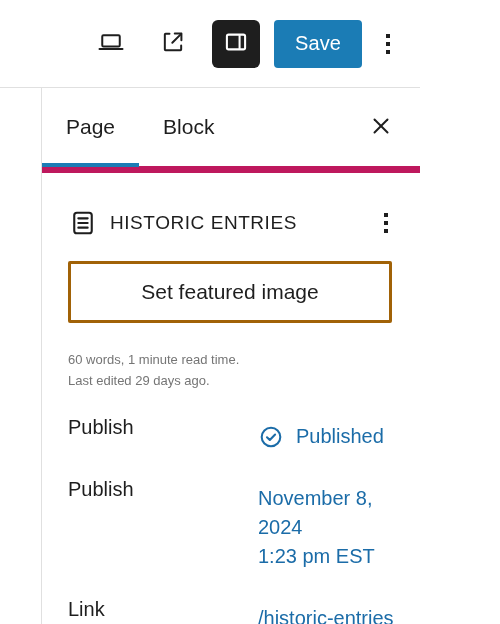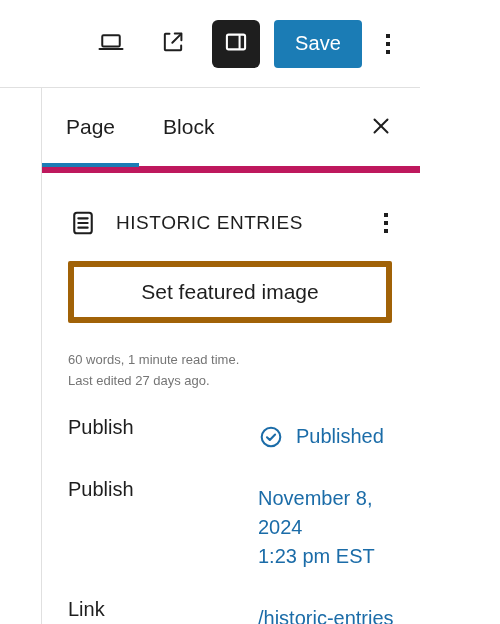--- a/index.html
+++ b/index.html
@@ -175,37 +175,37 @@
   .doc-icon {
     width: 30px;
     height: 30px;
     flex: 0 0 30px;
     display: flex;
     align-items: center;
     justify-content: center;
   }
 
   .doc-title {
-    margin-left: 18px;
+    margin-left: 12px;
     font-size: 19px;
     letter-spacing: 0.55px;
     color: #1e1e1e;
     flex: 1 1 auto;
     white-space: nowrap;
     overflow: hidden;
   }
 
   
   .featured-wrap { padding: 14px 28px 0 26px; }
 
   .featured-btn {
     width: 100%;
     height: 62px;
     background: #ffffff;
-    border: 6px solid #a16207;
+    border: 3px solid #a16207;
     border-radius: 2px;
     font-family: "Liberation Sans", sans-serif;
     font-size: 21px;
     color: #1e1e1e;
     cursor: pointer;
   }
 
   
   .meta {
     padding: 26px 26px 0 26px;
@@ -340,21 +340,21 @@
           <i></i>
         </button>
       </div>
 
       <div class="featured-wrap">
         <button class="featured-btn">Set featured image</button>
       </div>
 
       <div class="meta">
         <div>60 words, 1 minute read time.</div>
-        <div>Last edited 27 days ago.</div>
+        <div>Last edited 29 days ago.</div>
       </div>
 
       <div class="info">
 
         <div class="info-row">
           <div class="info-label">Publish</div>
           <div class="info-value">
             <span class="check-icon">
               <svg width="26" height="26" viewBox="0 0 24 24" fill="none" aria-hidden="true">
                 <circle cx="12" cy="12" r="8.6" stroke="#1b6ca8" stroke-width="1.9"></circle>

